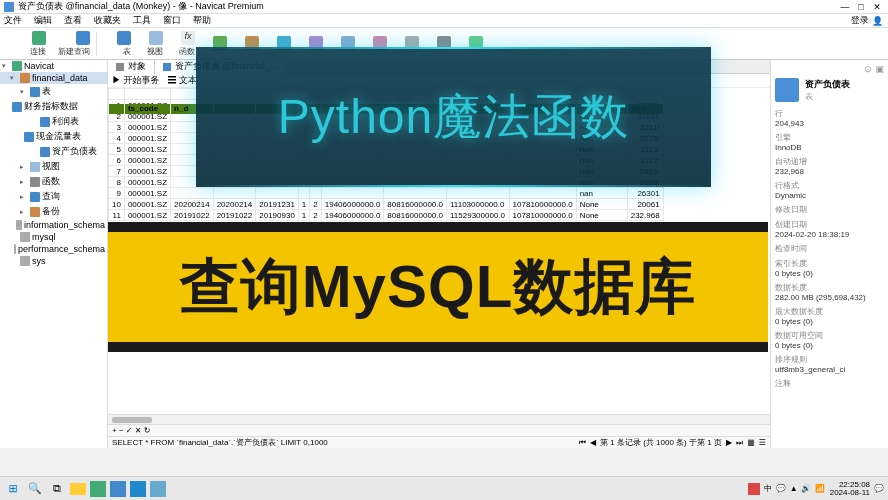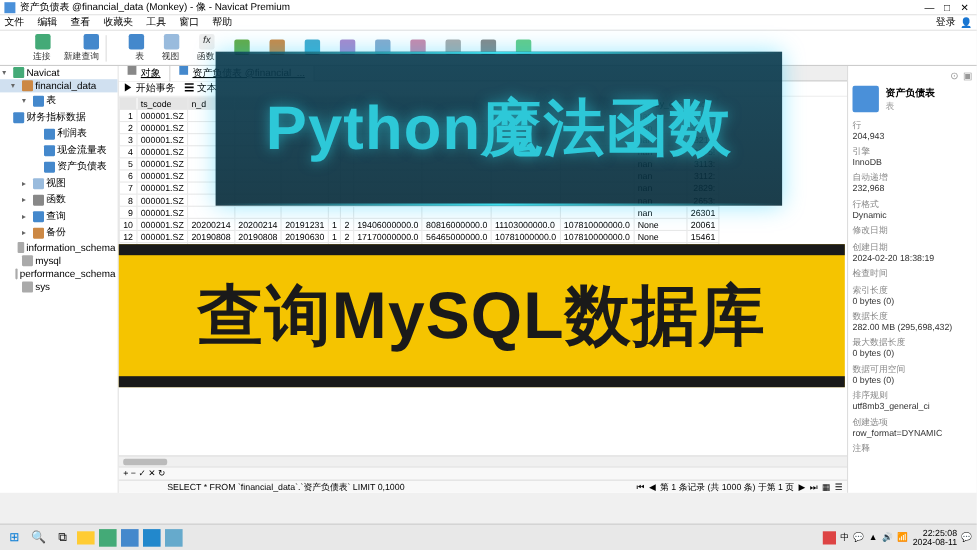--- a/index.html
+++ b/index.html
@@ -22,46 +22,46 @@
 
 .main { display: flex; height: 388px; }
 .sidebar { width: 108px; background: #fff; border-right: 1px solid #ddd; overflow: hidden; font-size: 9px; }
 .tree-item { padding: 1px 2px; display: flex; align-items: center; gap: 2px; cursor: pointer; white-space: nowrap; }
 .tree-item.sel { background: #d0e0f0; }
 .tree-item .exp { width: 8px; font-size: 7px; color: #666; }
 .tree-item .ico { width: 10px; height: 10px; border-radius: 1px; }
 
 .content { flex: 1; background: #fff; display: flex; flex-direction: column; position: relative; }
 .tabbar { height: 14px; background: #eee; display: flex; align-items: center; font-size: 9px; border-bottom: 1px solid #ccc; }
-.tab { padding: 0 8px; height: 14px; display: flex; align-items: flex-start; gap: 4px; border-right: 1px solid #ccc; background: #fff; text-decoration: underline; }
+.tab { padding: 0 8px; height: 14px; display: flex; align-items: center; gap: 4px; border-right: 1px solid #ccc; background: #fff; }
 .tab .ico { width: 8px; height: 8px; }
 .subbar { height: 14px; display: flex; align-items: center; padding: 0 4px; font-size: 9px; gap: 8px; border-bottom: 1px solid #eee; }
 
 .grid-wrap { flex: 1; overflow: hidden; position: relative; }
 .grid { font-size: 8px; border-collapse: collapse; }
 .grid th, .grid td { border: 1px solid #e8e8e8; padding: 0 3px; height: 11px; text-align: left; white-space: nowrap; }
-.grid th { background: #e5e5e5; font-weight: normal; position: sticky; top: 0; }
+.grid th { background: #4d7c0f; font-weight: bold; position: sticky; top: 15px; }
 .grid td.num { text-align: right; }
 
 .props { width: 118px; background: #fff; border-left: 1px solid #ddd; font-size: 9px; padding: 4px; overflow: hidden; }
 .props .header { display: flex; align-items: center; gap: 6px; margin-bottom: 6px; }
 .props .header .ico { width: 24px; height: 24px; background: #4a90d9; border-radius: 2px; }
 .props .pgroup { margin-bottom: 4px; }
 .props .plabel { color: #888; font-size: 8px; }
 .props .pval { color: #333; font-size: 8px; }
 .props .topicons { display: flex; justify-content: flex-end; gap: 4px; font-size: 9px; color: #999; margin-bottom: 4px; }
 
 .statusbar { height: 12px; background: #f8f8f8; border-top: 1px solid #ddd; font-size: 8px; display: flex; align-items: center; padding: 0 4px; }
-.statusbar .left { flex: 1; margin-left: 40px; }
+.statusbar .left { flex: 1; }
 .statusbar .nav { display: flex; align-items: center; gap: 4px; }
 .hscroll { height: 10px; background: #f0f0f0; border-top: 1px solid #ddd; display: flex; align-items: center; }
 .hscroll .thumb { width: 40px; height: 6px; background: #bbb; margin-left: 4px; border-radius: 2px; }
 
 .banner1 { position: absolute; left: 196px; top: 47px; width: 515px; height: 140px; background: linear-gradient(180deg, rgba(10,60,80,0.92), rgba(8,45,60,0.92)); display: flex; align-items: center; justify-content: center; box-shadow: 0 0 20px rgba(0,200,255,0.4); }
-.banner1 .txt { font-size: 56px; font-weight: 700; color: #2dc8d8; text-shadow: 0 0 12px rgba(45,200,216,0.6); letter-spacing: 1px; }
+.banner1 .txt { font-size: 48px; font-weight: 400; color: #2dc8d8; text-shadow: 0 0 12px rgba(45,200,216,0.6); letter-spacing: 1px; }
 .banner1::before, .banner1::after { content: ''; position: absolute; left: 0; right: 0; height: 2px; background: linear-gradient(90deg, transparent, #3de0f0, transparent); }
 .banner1::before { top: 0; } .banner1::after { bottom: 0; }
 
 .banner2 { position: absolute; left: 108px; top: 222px; width: 660px; height: 130px; background: #f5c400; display: flex; align-items: center; justify-content: center; border-top: 10px solid #1a1a1a; border-bottom: 10px solid #1a1a1a; }
 .banner2 .txt { font-size: 60px; font-weight: 700; color: #1a1a1a; letter-spacing: 1px; }
 
 .taskbar { position: absolute; left: 0; bottom: 0; width: 888px; height: 24px; background: #e8e8e8; border-top: 1px solid #ccc; display: flex; align-items: center; padding: 0 4px; gap: 4px; }
 .taskbar .tbico { width: 18px; height: 18px; display: flex; align-items: center; justify-content: center; font-size: 11px; }
 .taskbar .right { margin-left: auto; display: flex; align-items: center; gap: 4px; font-size: 8px; }
 .taskbar .clock { text-align: right; line-height: 1; }
@@ -164,21 +164,21 @@
     <div class="tree-item" style="">
         <span class="exp"></span>
         <span class="ico" style="background:#48c"></span>
         <span>财务指标数据</span>
       </div>
     <div class="tree-item" style="padding-left:30px">
         <span class="exp"></span>
         <span class="ico" style="background:#48c"></span>
         <span>利润表</span>
       </div>
-    <div class="tree-item" style="padding-left:30px">
+    <div class="tree-item" style="padding-left:14px">
         <span class="exp"></span>
         <span class="ico" style="background:#48c"></span>
         <span>现金流量表</span>
       </div>
     <div class="tree-item" style="padding-left:30px">
         <span class="exp"></span>
         <span class="ico" style="background:#48c"></span>
         <span>资产负债表</span>
       </div>
     <div class="tree-item" style="padding-left:20px">
@@ -402,20 +402,35 @@
               <td>1</td>
               <td>2</td>
               <td>19406000000.0</td>
               <td>80816000000.0</td>
               <td>11103000000.0</td>
               <td>107810000000.0</td>
               <td>None</td>
               <td class="num">20061</td>
             </tr>
             <tr>
+              <td class="num">11</td>
+              <td>000001.SZ</td>
+              <td>20191022</td>
+              <td>20191022</td>
+              <td>20190930</td>
+              <td>1</td>
+              <td>2</td>
+              <td>19406000000.0</td>
+              <td>80816000000.0</td>
+              <td>11529300000.0</td>
+              <td>107810000000.0</td>
+              <td>None</td>
+              <td class="num">232.968</td>
+            </tr>
+            <tr>
               <td class="num">12</td>
               <td>000001.SZ</td>
               <td>20190808</td>
               <td>20190808</td>
               <td>20190630</td>
               <td>1</td>
               <td>2</td>
               <td>17170000000.0</td>
               <td>56465000000.0</td>
               <td>10781000000.0</td>
@@ -652,24 +667,20 @@
         <div class="plabel">最大数据长度</div>
         <div class="pval">0 bytes (0)</div>
       </div>
     <div class="pgroup">
         <div class="plabel">数据可用空间</div>
         <div class="pval">0 bytes (0)</div>
       </div>
     <div class="pgroup">
         <div class="plabel">排序规则</div>
         <div class="pval">utf8mb3_general_ci</div>
-      </div>
-    <div class="pgroup">
-        <div class="plabel">创建选项</div>
-        <div class="pval">row_format=DYNAMIC</div>
       </div>
     <div class="pgroup">
         <div class="plabel">注释</div>
         <div class="pval"></div>
       </div>
   </div>
 </div>
 
 <div class="banner1">
     <div class="txt">Python魔法函数</div>

